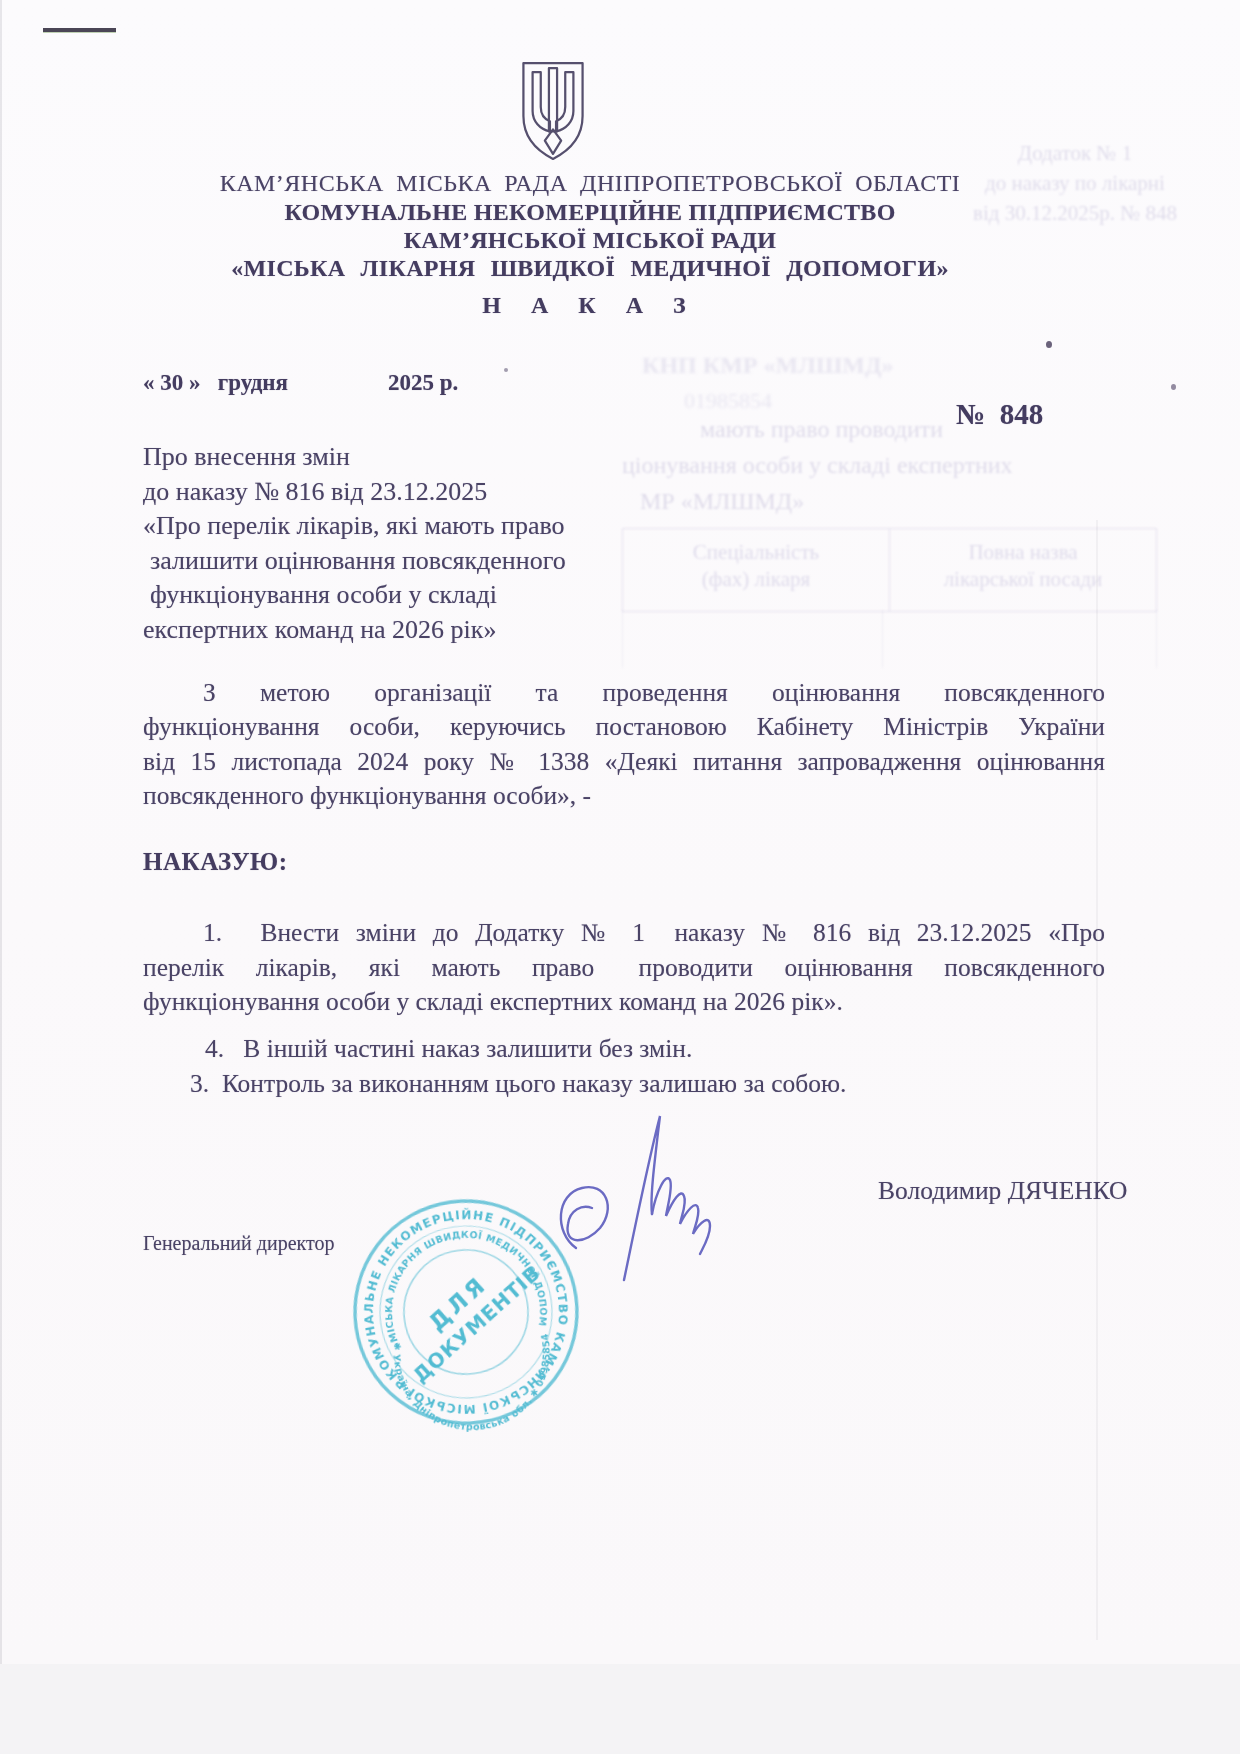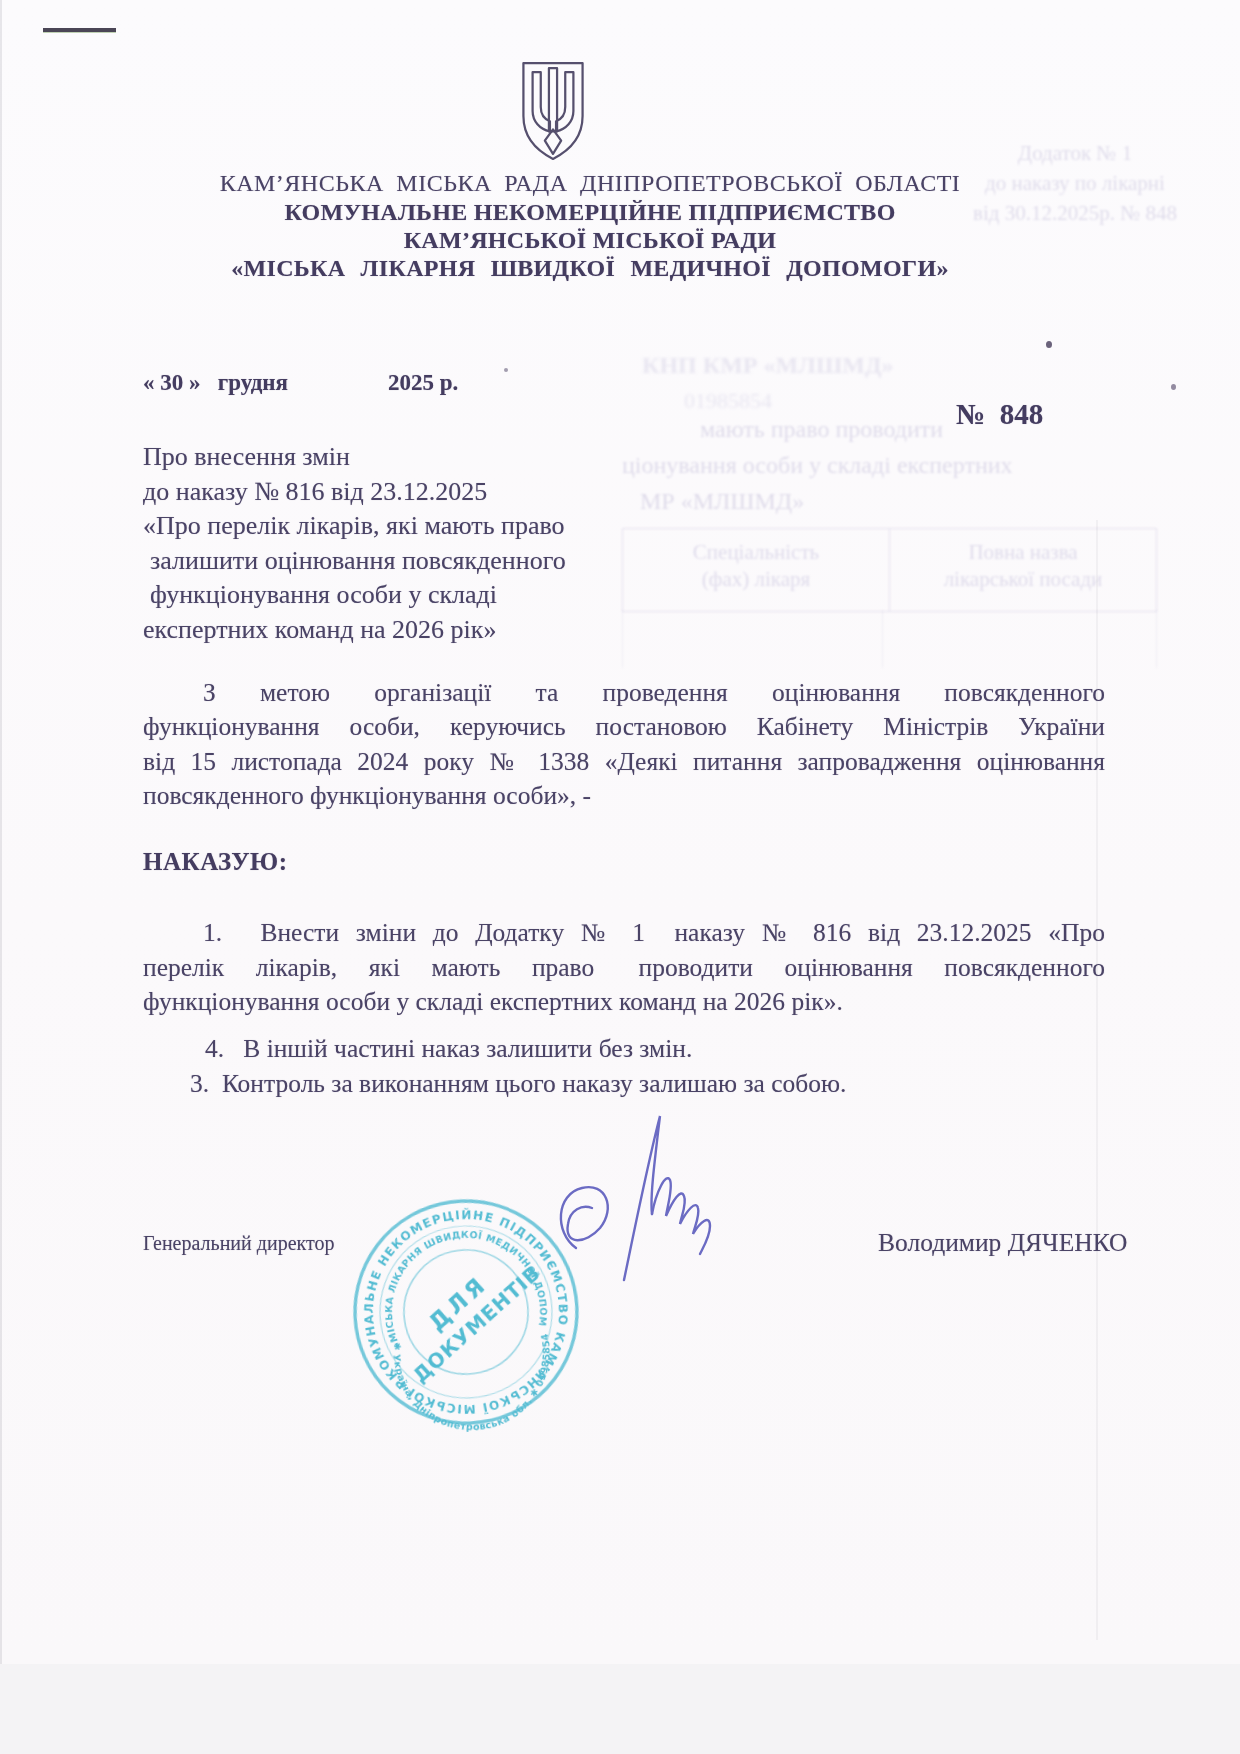--- a/index.html
+++ b/index.html
@@ -61,21 +61,21 @@
   .intro{left:143px;top:676px;width:962px;font-size:25.5px;line-height:34.4px;}
   .jline{text-align:justify;text-align-last:justify;}
   .firstline{text-indent:60px;}
   .decree-heading{left:143px;top:848px;font-size:25px;letter-spacing:0.5px;}
   .item1{left:143px;top:916px;width:962px;font-size:25.5px;line-height:34.6px;}
   .item2{left:205px;top:1034px;font-size:25.5px;}
   .item3{left:190px;top:1069px;font-size:25.5px;}
 
   
   .sig-role{left:143px;top:1232px;font-size:20px;}
-  .sig-name{left:878px;top:1228px;font-size:25.5px;text-align:right;}
+  .sig-name{left:878px;top:1176px;font-size:25.5px;text-align:right;}
   .stamp-wrap{left:346px;top:1192px;width:240px;height:240px;opacity:0.82;filter:blur(0.4px);transform:rotate(-8deg);}
   .sig-scribble{left:540px;top:1108px;width:210px;height:196px;opacity:0.9;}
 </style>
 </head>
 <body>
 
 <div id="page">
 
   <div class="abs dash-artifact"></div>
   <div class="abs dot-a"></div>
@@ -116,20 +116,21 @@
       <path d="M45,12 h8 v38 c0,10 -7,18 -17,20 v-10 c5,-2 9,-6 9,-14 Z"></path>
       <path d="M33,68 l-8,11 8,13 8,-13 Z"></path>
     </svg>
   </div>
 
   <div class="abs doc-header">
     <div class="h-council ink">КАМ’ЯНСЬКА МІСЬКА РАДА ДНІПРОПЕТРОВСЬКОЇ ОБЛАСТІ</div>
     <div class="h-org ink-bold">КОМУНАЛЬНЕ НЕКОМЕРЦІЙНЕ ПІДПРИЄМСТВО</div>
     <div class="h-org ink-bold">КАМ’ЯНСЬКОЇ МІСЬКОЇ РАДИ</div>
     <div class="h-org h-org-wide ink-bold">«МІСЬКА ЛІКАРНЯ ШВИДКОЇ МЕДИЧНОЇ ДОПОМОГИ»</div>
+    <div class="h-nakaz ink-bold">Н А К А З</div>
   </div>
 
   <div class="abs dateline-day ink-bold">« 30 »  грудня</div>
   <div class="abs dateline-year ink-bold">2025 р.</div>
   <div class="abs dateline-no ink-bold">№ 848</div>
 
   <div class="abs subject ink">
     <div>Про внесення змін</div>
     <div>до наказу № 816 від 23.12.2025</div>
     <div>«Про перелік лікарів, які мають право</div>

